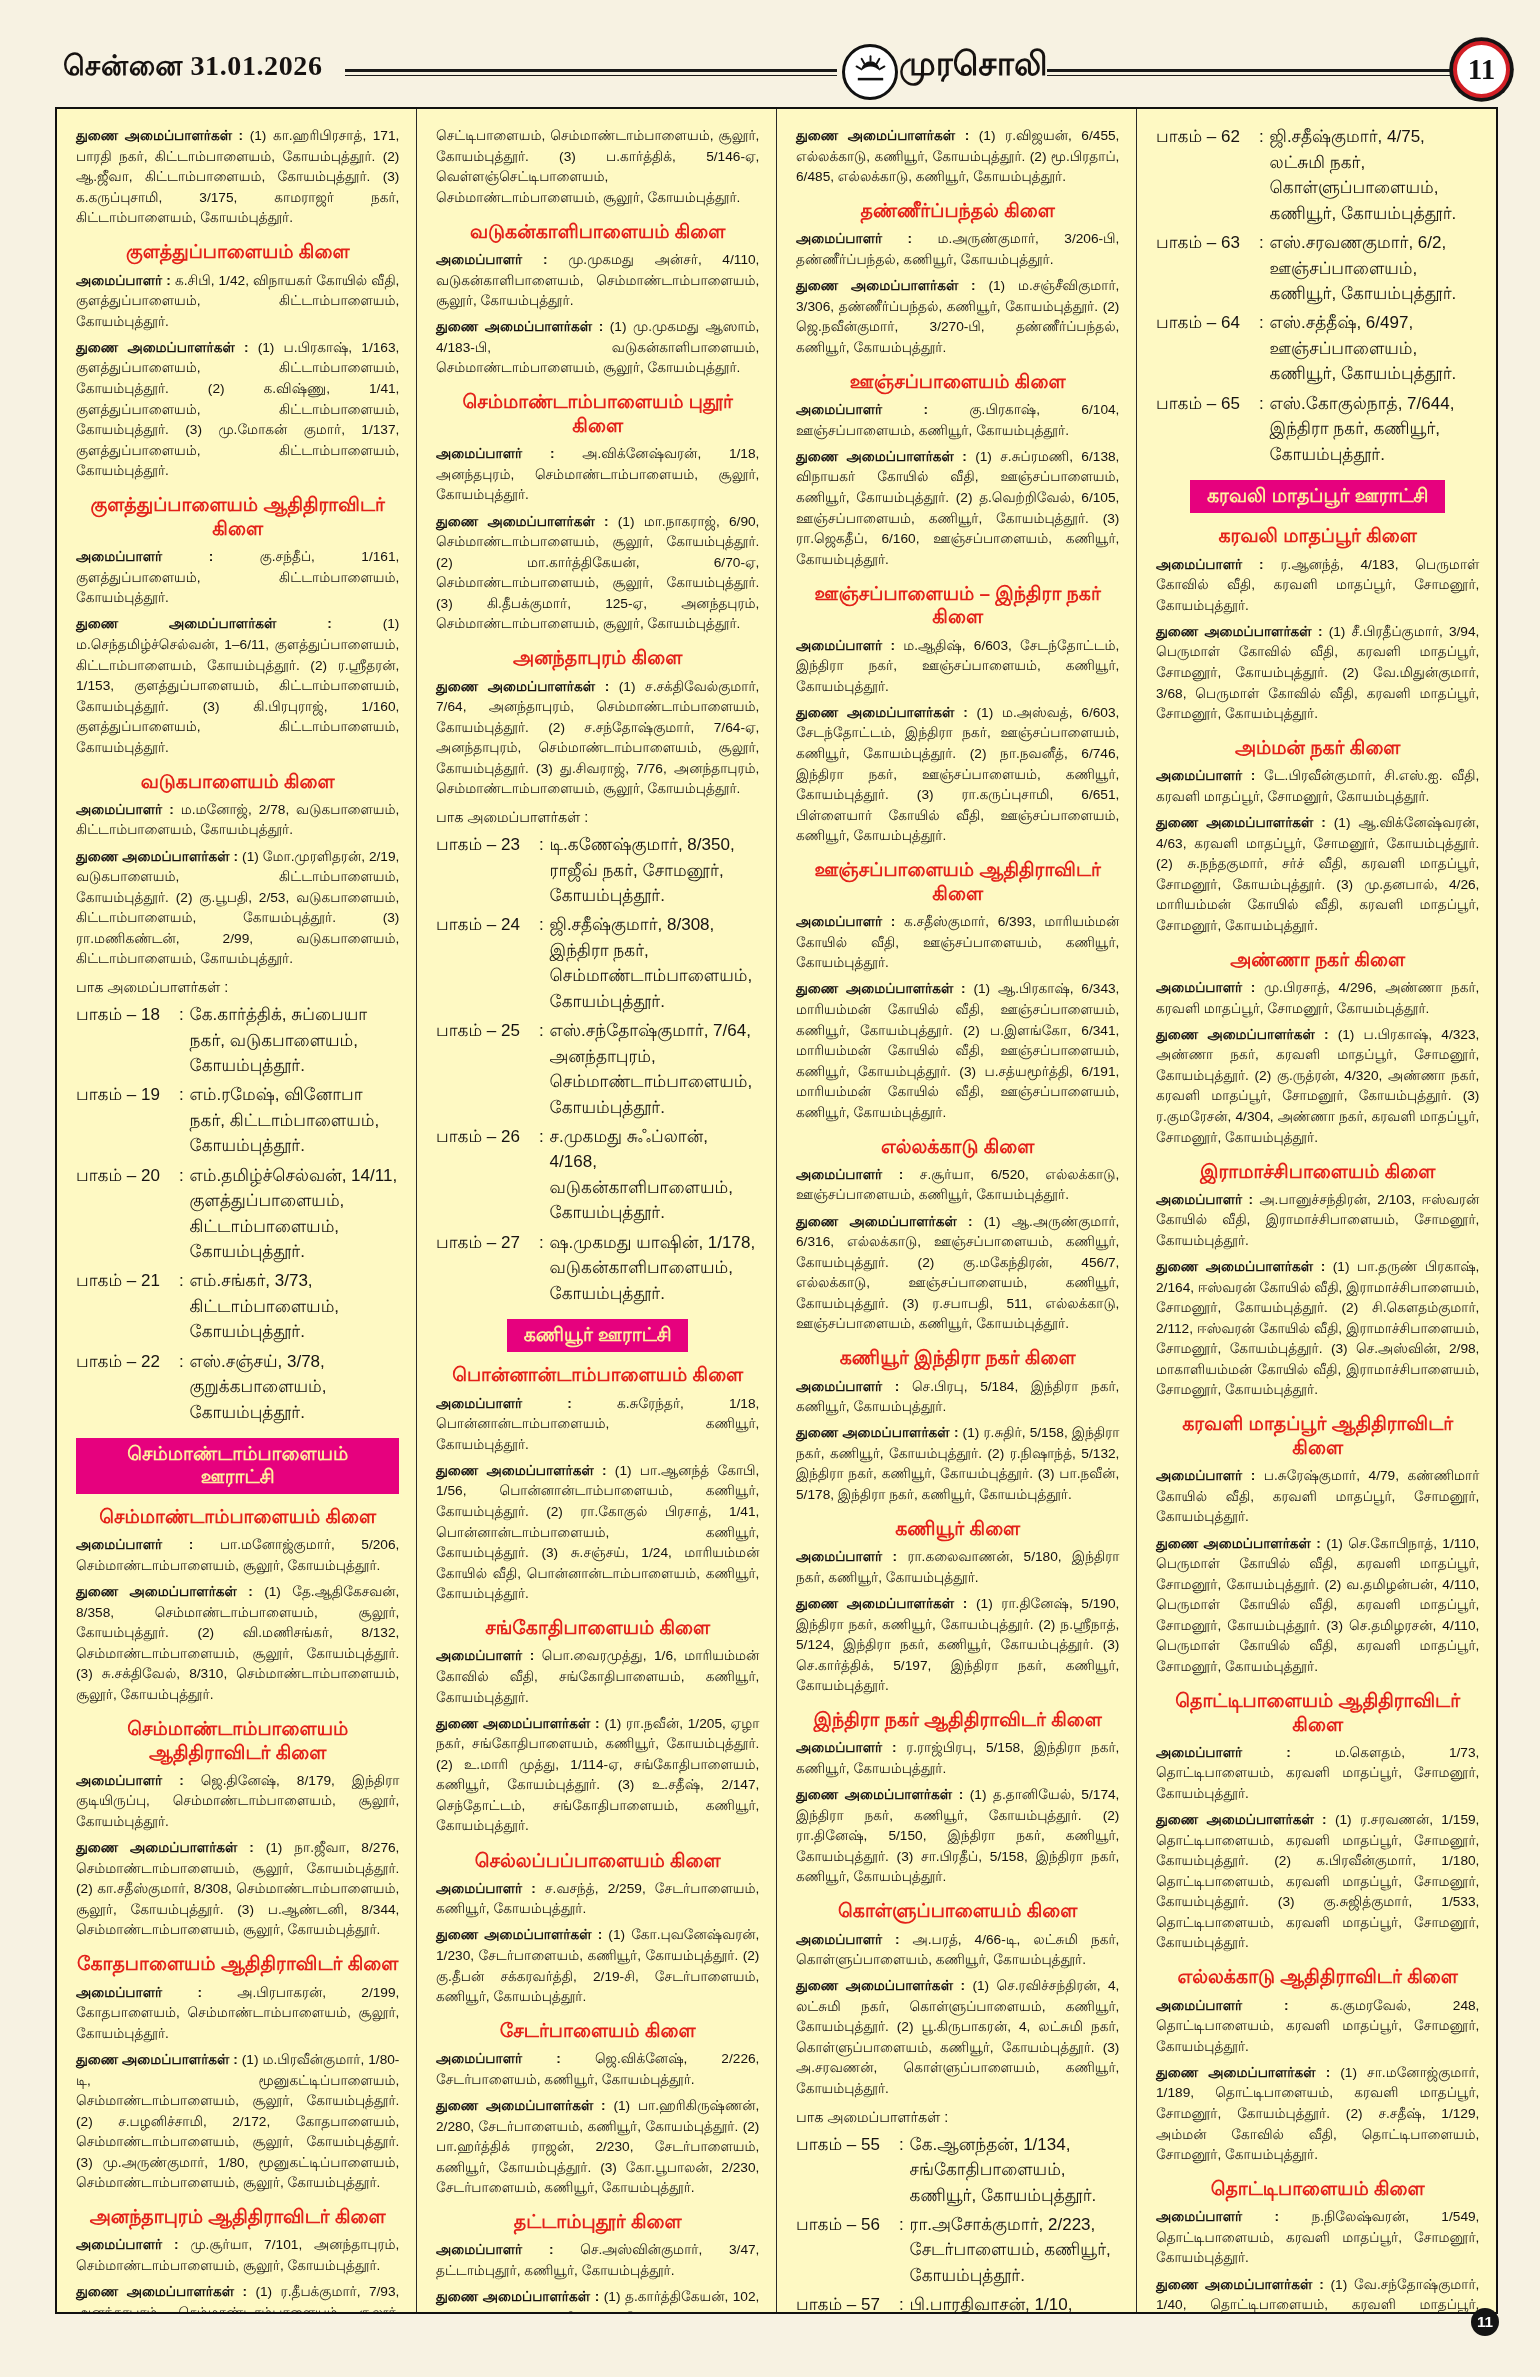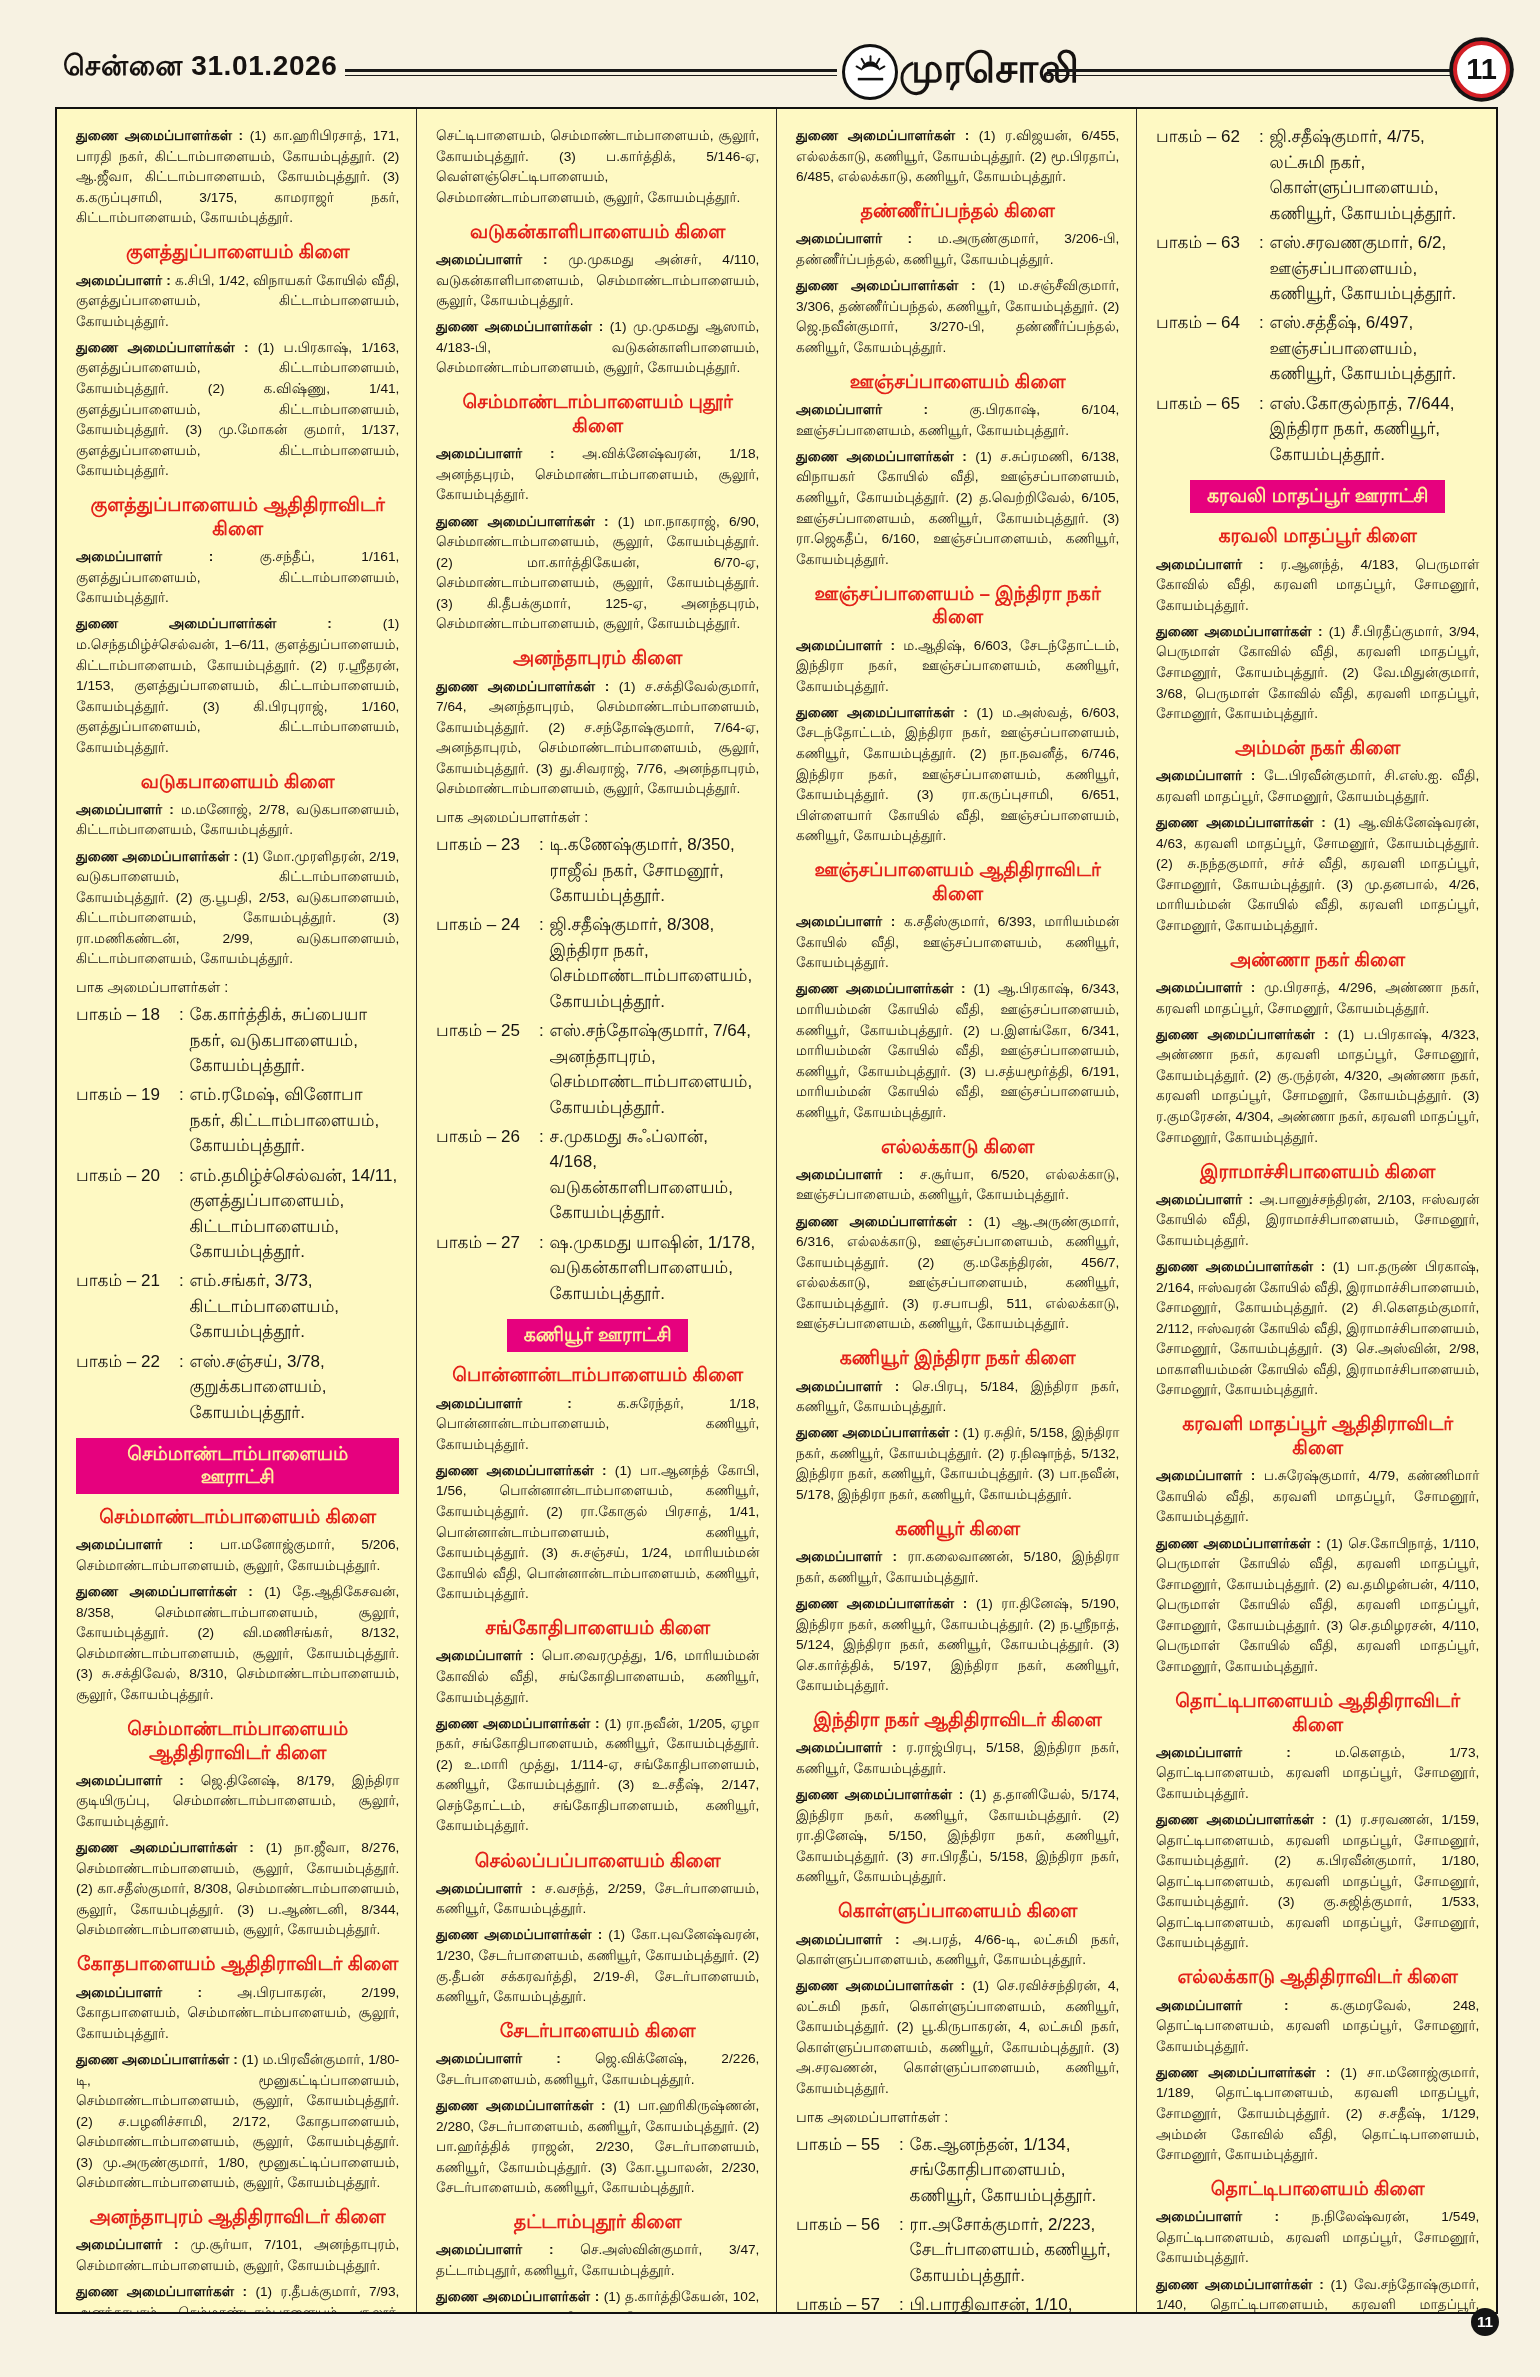--- a/index.html
+++ b/index.html
@@ -4,29 +4,29 @@
 <style>
   html,body{margin:0;padding:0;}
   body{
     width:1541px;height:2377px;position:relative;
     background:#f7f2e2;
     font-family:"Liberation Sans","DejaVu Sans",sans-serif;
     color:#161210;
     -webkit-font-smoothing:antialiased;
   }
   
-  .header{position:absolute;left:0;top:45px;width:1541px;height:51px;}
+  .header{position:absolute;left:0;top:45px;width:1541px;height:51px;font-family:Liberation Serif, serif;}
   .hdr-date{position:absolute;left:63px;top:5.1px;font-size:28px;font-weight:bold;letter-spacing:0.6px;}
   .hdr-rule{position:absolute;top:24px;height:0;border-top:3.2px solid #1a1a1a;border-bottom:1.9px solid #1a1a1a;padding-top:2.6px;}
   .hdr-rule.left{left:345px;width:492px;}
   .hdr-rule.right{left:1047px;width:421px;}
   .hdr-logo{position:absolute;left:842px;top:-1.3px;width:50px;height:50px;border-radius:50%;
     background:#fff;border:3.8px solid #111;display:flex;align-items:center;justify-content:center;}
   .hdr-logo svg{width:33px;height:33px;}
-  .hdr-masthead{position:absolute;left:899px;top:1.3px;font-size:40px;font-weight:bold;}
+  .hdr-masthead{position:absolute;left:899px;top:1.3px;font-size:33px;font-weight:bold;}
   .hdr-pagenum{position:absolute;right:31px;top:-3.8px;width:49px;height:49px;border-radius:50%;
     background:#fff;border:4.5px solid #d31f26;box-shadow:0 0 0 3.8px #141414;
     display:flex;align-items:center;justify-content:center;font-size:29px;font-weight:bold;color:#111;}
   
   .frame{position:absolute;left:55px;top:107px;width:1439px;height:2203px;
     border:2.6px solid #111;background:#fef9c3;display:flex;overflow:hidden;}
   .col{flex:1 1 0;padding:11.5px 16.6px 12.8px 19px;overflow:hidden;}
   .col + .col{border-left:1.9px solid #2a2a2a;}
   
   .sec-heading{color:#e32119;font-size:19px;font-weight:bold;text-align:center;margin:11.5px 0 6.4px;line-height:1.25;}

